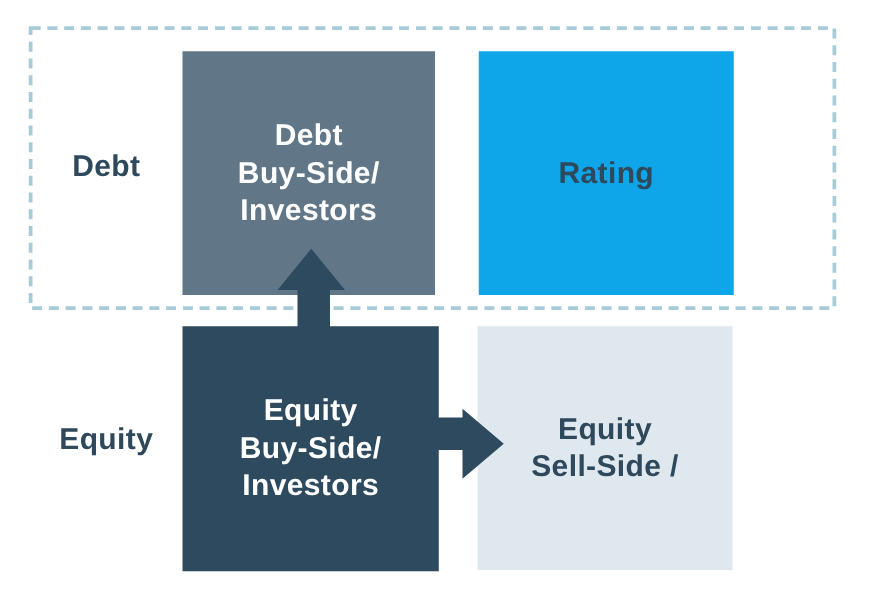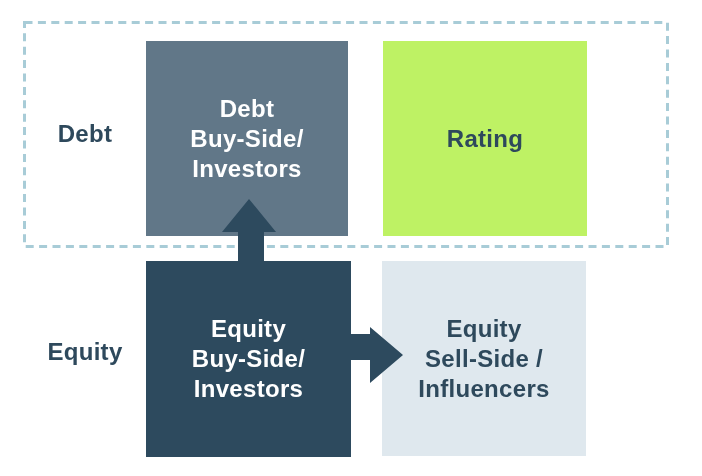--- a/index.html
+++ b/index.html
@@ -36,21 +36,21 @@
     letter-spacing: 0.3px;
     z-index: 2;
   }
   .box .line { display: block; }
   .box-debt-buy {
     left: 146px; top: 41px; width: 202px; height: 195px;
     background: #617788; color: #ffffff;
   }
   .box-rating {
     left: 383px; top: 41px; width: 204px; height: 195px;
-    background: #bef264; color: #2e495c;
+    background: #0ea5e9; color: #2e495c;
   }
   .box-equity-buy {
     left: 146px; top: 261px; width: 205px; height: 196px;
     background: #2d4a5e; color: #ffffff;
   }
   .box-equity-sell {
     left: 382px; top: 261px; width: 204px; height: 195px;
     background: #dfe8ee; color: #2e495c;
   }
   .row-label {
@@ -96,16 +96,15 @@
 
   <div class="box box-equity-buy">
     <span class="line">Equity</span>
     <span class="line">Buy-Side/</span>
     <span class="line">Investors</span>
   </div>
 
   <div class="box box-equity-sell">
     <span class="line">Equity</span>
     <span class="line">Sell-Side /</span>
-    <span class="line">Influencers</span>
   </div>
 
 </div>
 
 </body></html>

